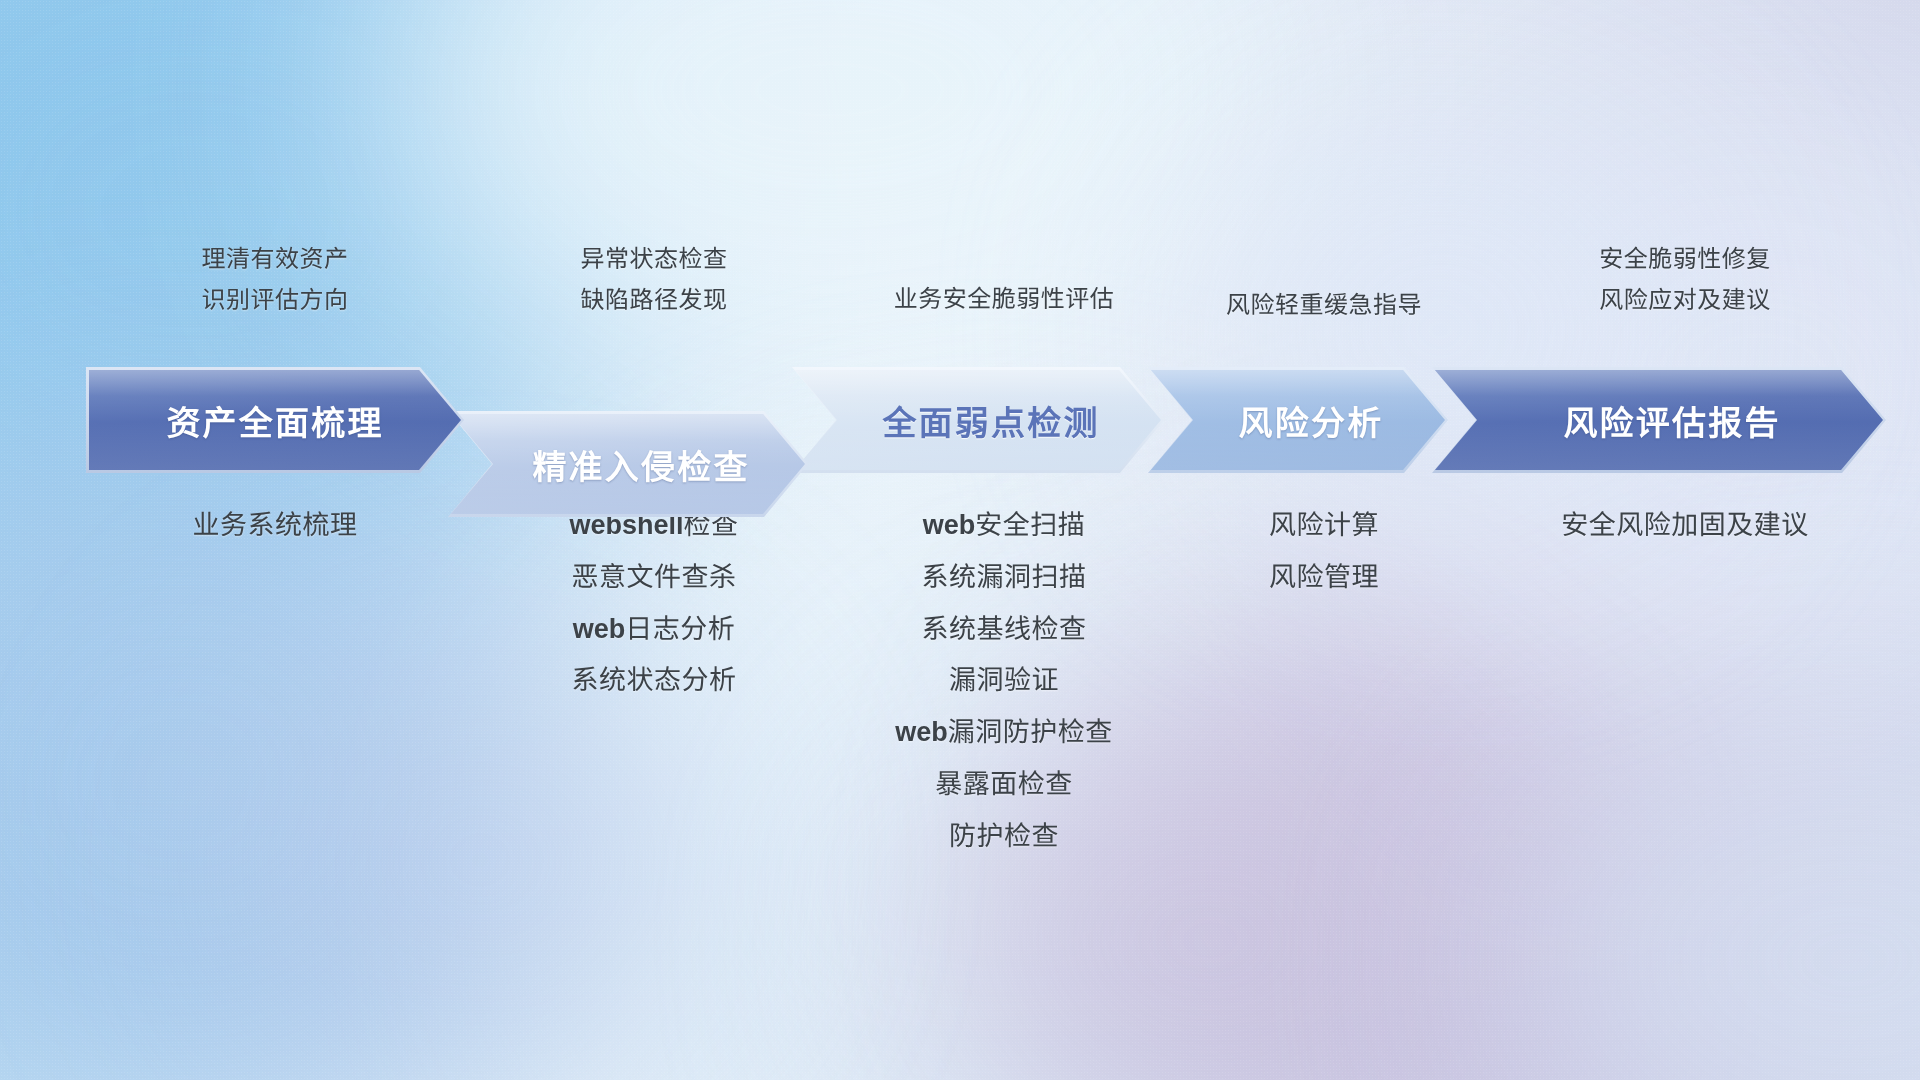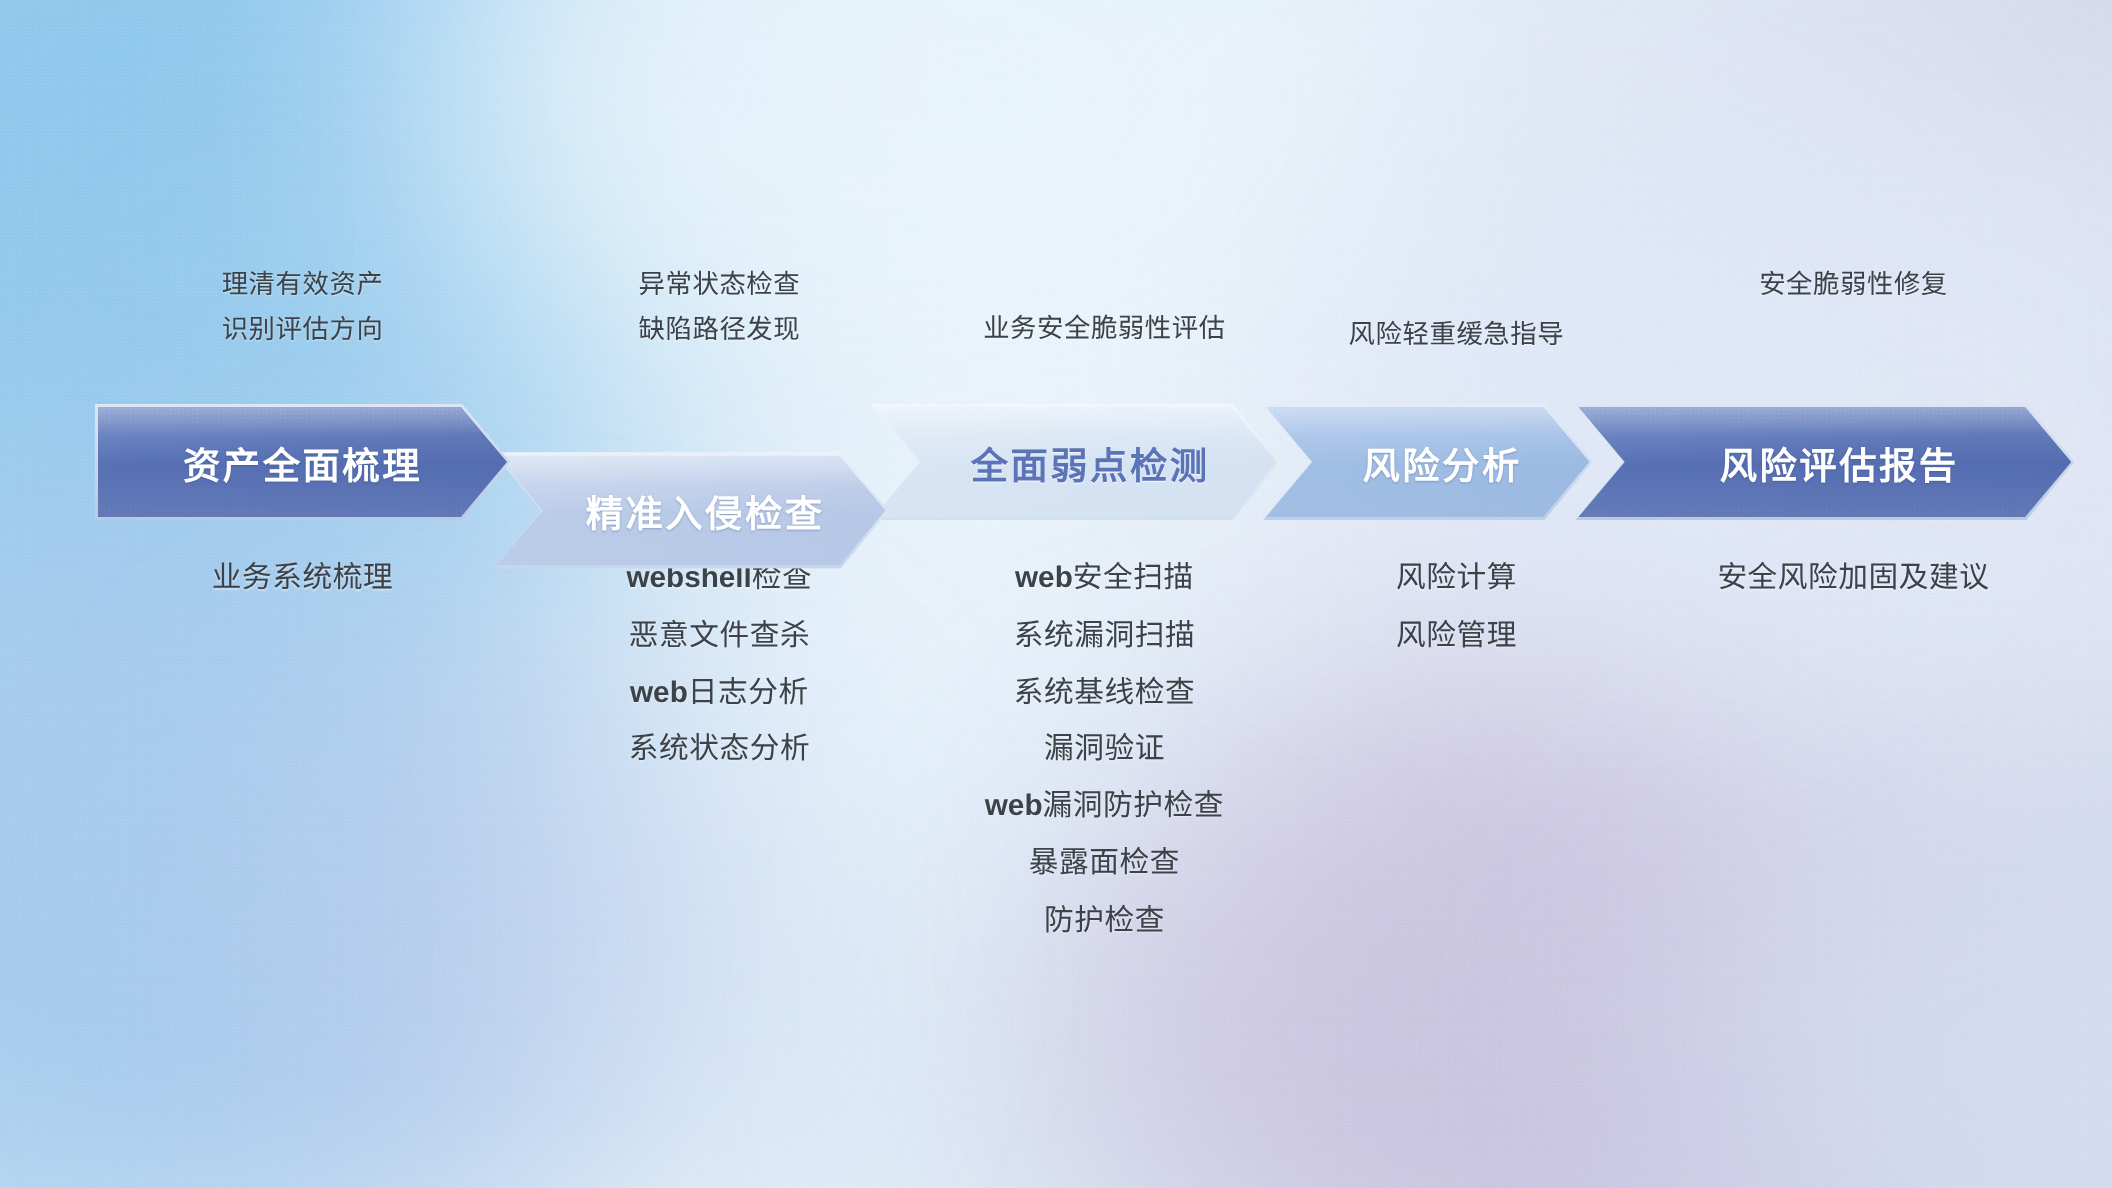--- a/index.html
+++ b/index.html
@@ -171,20 +171,21 @@
           <div class="line">风险轻重缓急指导</div>
         </div>
         <div class="sub" style="top: 500px; padding-left: 26px;">
           <div class="line">风险计算</div>
           <div class="line">风险管理</div>
         </div>
       </div>
       <div class="col" style="left: 1346px; width: 454px;">
         <div class="cap" style="top: 238px; padding-left: 26px;">
           <div class="line">安全脆弱性修复</div>
+          <div class="line">风险应对及建议</div>
         </div>
         <div class="sub" style="top: 500px; padding-left: 26px;">
           <div class="line">安全风险加固及建议</div>
         </div>
       </div>
     </div>
 
   <div id="band">
       <div class="chev first" style="left: 0px; width: 378px; z-index: 10;">
         <div class="shape" style="background: linear-gradient(rgb(220, 230, 245), rgb(185, 201, 228));"></div>

